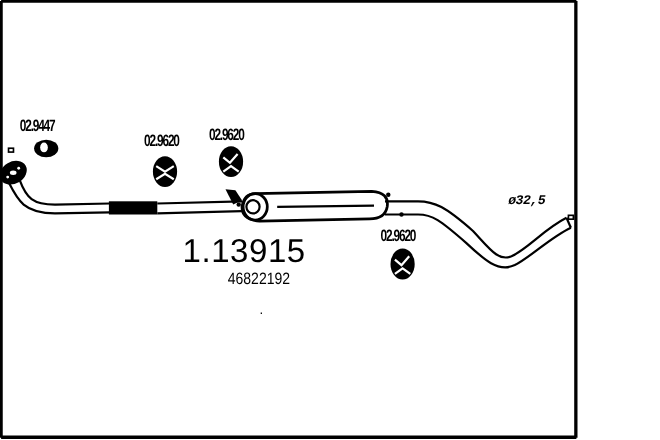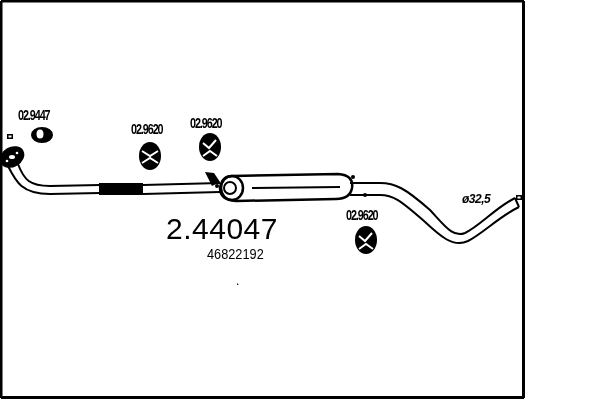--- a/index.html
+++ b/index.html
@@ -100,17 +100,17 @@
     <path d="M359 236 L 365 241 L 372 233" stroke="#fff" stroke-width="2" fill="none"></path>
     <path d="M359 249 L 366 244 L 373 249" stroke="#fff" stroke-width="2" fill="none"></path>
   </g>
 </svg>
 
 <div class="label part-label" style="left:18px; top:106px;">02.9447</div>
 <div class="label part-label" style="left:131px; top:120px;">02.9620</div>
 <div class="label part-label" style="left:190px; top:114px;">02.9620</div>
 <div class="label part-label" style="left:346px; top:206px;">02.9620</div>
 
-<div class="label dia-label" style="left:462px; top:192px;">ø32,5</div>
+<div class="label dia-label" style="left:462px; top:175px;font-family:Liberation Mono, monospace;">ø32,5</div>
 
-<div class="label main-code" style="left:166px; top:212px;">2.44047</div>
+<div class="label main-code" style="left:166px; top:212px;">1.13915</div>
 <div class="label oe-code" style="left:207px; top:245px;">46822192</div>
 <div class="label" style="left:236px; top:274px; font-size:12px;">.</div>
 
 </body></html>

